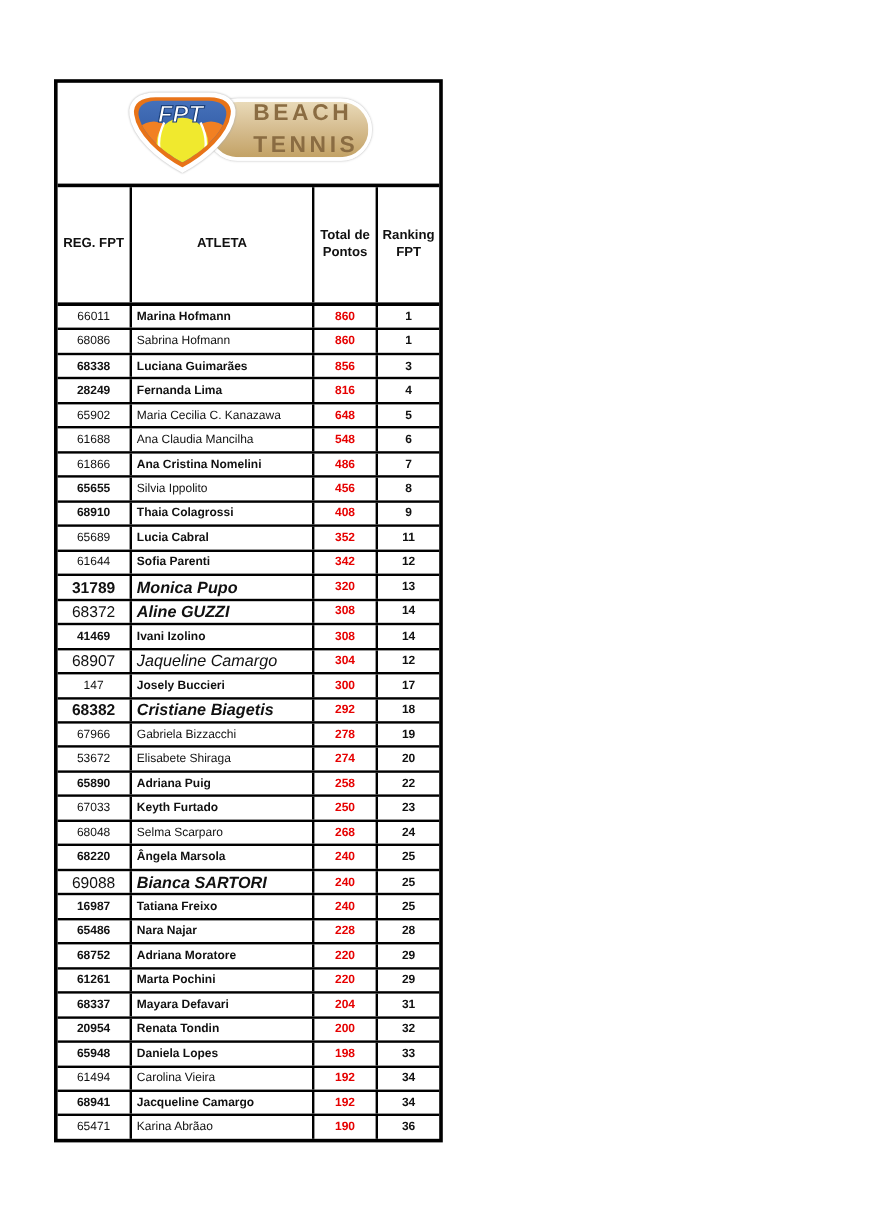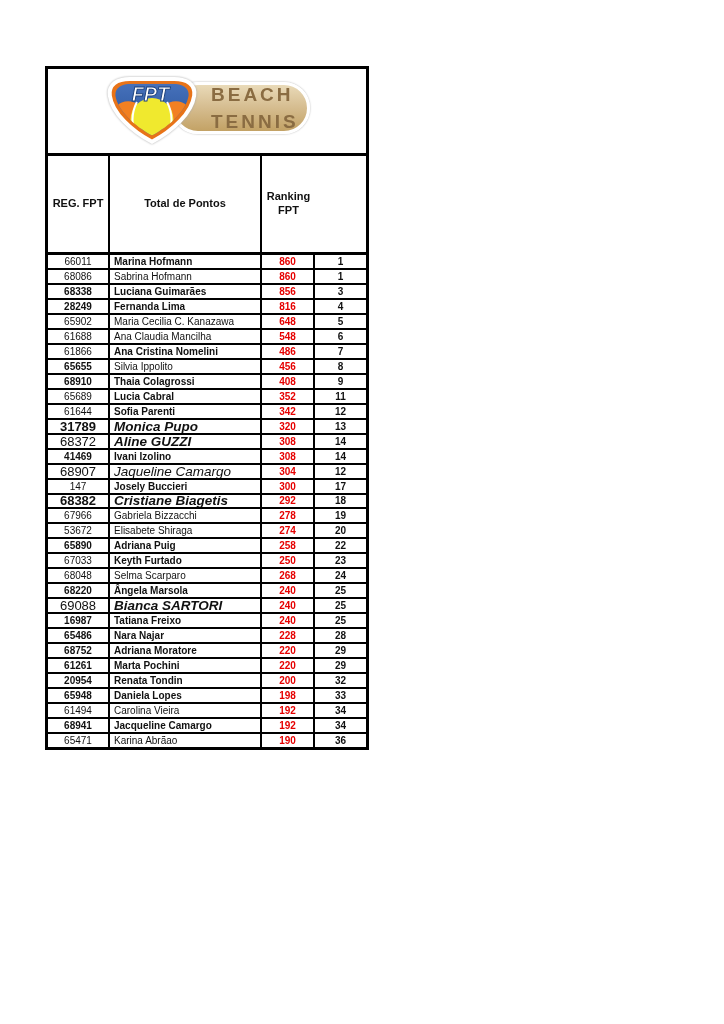--- a/index.html
+++ b/index.html
@@ -17,21 +17,21 @@
   .banner span{font-weight:bold;font-size:19px;line-height:1.02;letter-spacing:3px;color:#8a6c42;}
   .shield{position:absolute;left:0;top:0;z-index:2;filter:drop-shadow(0 0 1px #aaa);}
 
   
   .hdr{display:grid;grid-template-columns:62px 152px 53px 51px;border-bottom:3px solid #000;height:96px;}
   .hdr .hcell{display:flex;align-items:center;justify-content:center;text-align:center;
               font-weight:bold;font-size:11px;line-height:1.25;padding:2px;box-sizing:border-box;}
   .hdr .hcell:not(:last-child){border-right:2px solid #000;}
 
   
-  .rows{display:flex;flex-direction:column;height:492px;}
+  .rows{display:flex;flex-direction:column;height:694px;}
   .row{flex:1;display:grid;grid-template-columns:62px 152px 53px 51px;min-height:0;}
   .row + .row{border-top:2px solid #000;}
   .cell{display:flex;align-items:center;min-width:0;box-sizing:border-box;overflow:hidden;}
   .cell:not(:last-child){border-right:2px solid #000;}
   .c-reg,.c-pts,.c-rank{justify-content:center;}
   .c-name{justify-content:flex-start;padding-left:4px;}
   .reg-v{font-size:10px;}
   .name-v{font-size:10px;white-space:nowrap;}
   .pts-v{font-size:10px;font-weight:bold;color:#e60000;}
   .rank-v{font-size:10px;font-weight:bold;color:#111;}
@@ -70,20 +70,21 @@
             <path d="M41,34 C34,48 34,64 41,78" stroke="#ffffff" stroke-width="2.5" fill="none"></path>
             <path d="M79,34 C86,48 86,64 79,78" stroke="#ffffff" stroke-width="2.5" fill="none"></path>
           </g>
           <text x="58" y="33" text-anchor="middle" font-size="25" font-weight="bold" font-style="italic" font-family="Liberation Sans, sans-serif" fill="#ffffff" stroke="#1a3f7a" stroke-width="1.2">FPT</text>
         </svg>
       </div>
     </div>
 
     <div class="hdr">
       <div class="hcell">REG. FPT</div>
+      <div class="hcell">ATLETA</div>
       <div class="hcell">Total de Pontos</div>
       <div class="hcell">Ranking FPT</div>
     </div>
 
     <div class="rows" id="rows">
   <div class="row">
     <div class="cell c-reg">
             <span class="reg-v">66011</span>
           </div>
     <div class="cell c-name">
@@ -497,20 +498,34 @@
             <span class="name-v b">Marta Pochini</span>
           </div>
     <div class="cell c-pts">
             <span class="pts-v">220</span>
           </div>
     <div class="cell c-rank">
             <span class="rank-v">29</span>
           </div>
   </div>
 
+  <div class="row">
+    <div class="cell c-reg">
+            <span class="reg-v b">68337</span>
+          </div>
+    <div class="cell c-name">
+            <span class="name-v b">Mayara Defavari</span>
+          </div>
+    <div class="cell c-pts">
+            <span class="pts-v">204</span>
+          </div>
+    <div class="cell c-rank">
+            <span class="rank-v">31</span>
+          </div>
+  </div>
 
   <div class="row">
     <div class="cell c-reg">
             <span class="reg-v b">20954</span>
           </div>
     <div class="cell c-name">
             <span class="name-v b">Renata Tondin</span>
           </div>
     <div class="cell c-pts">
             <span class="pts-v">200</span>

